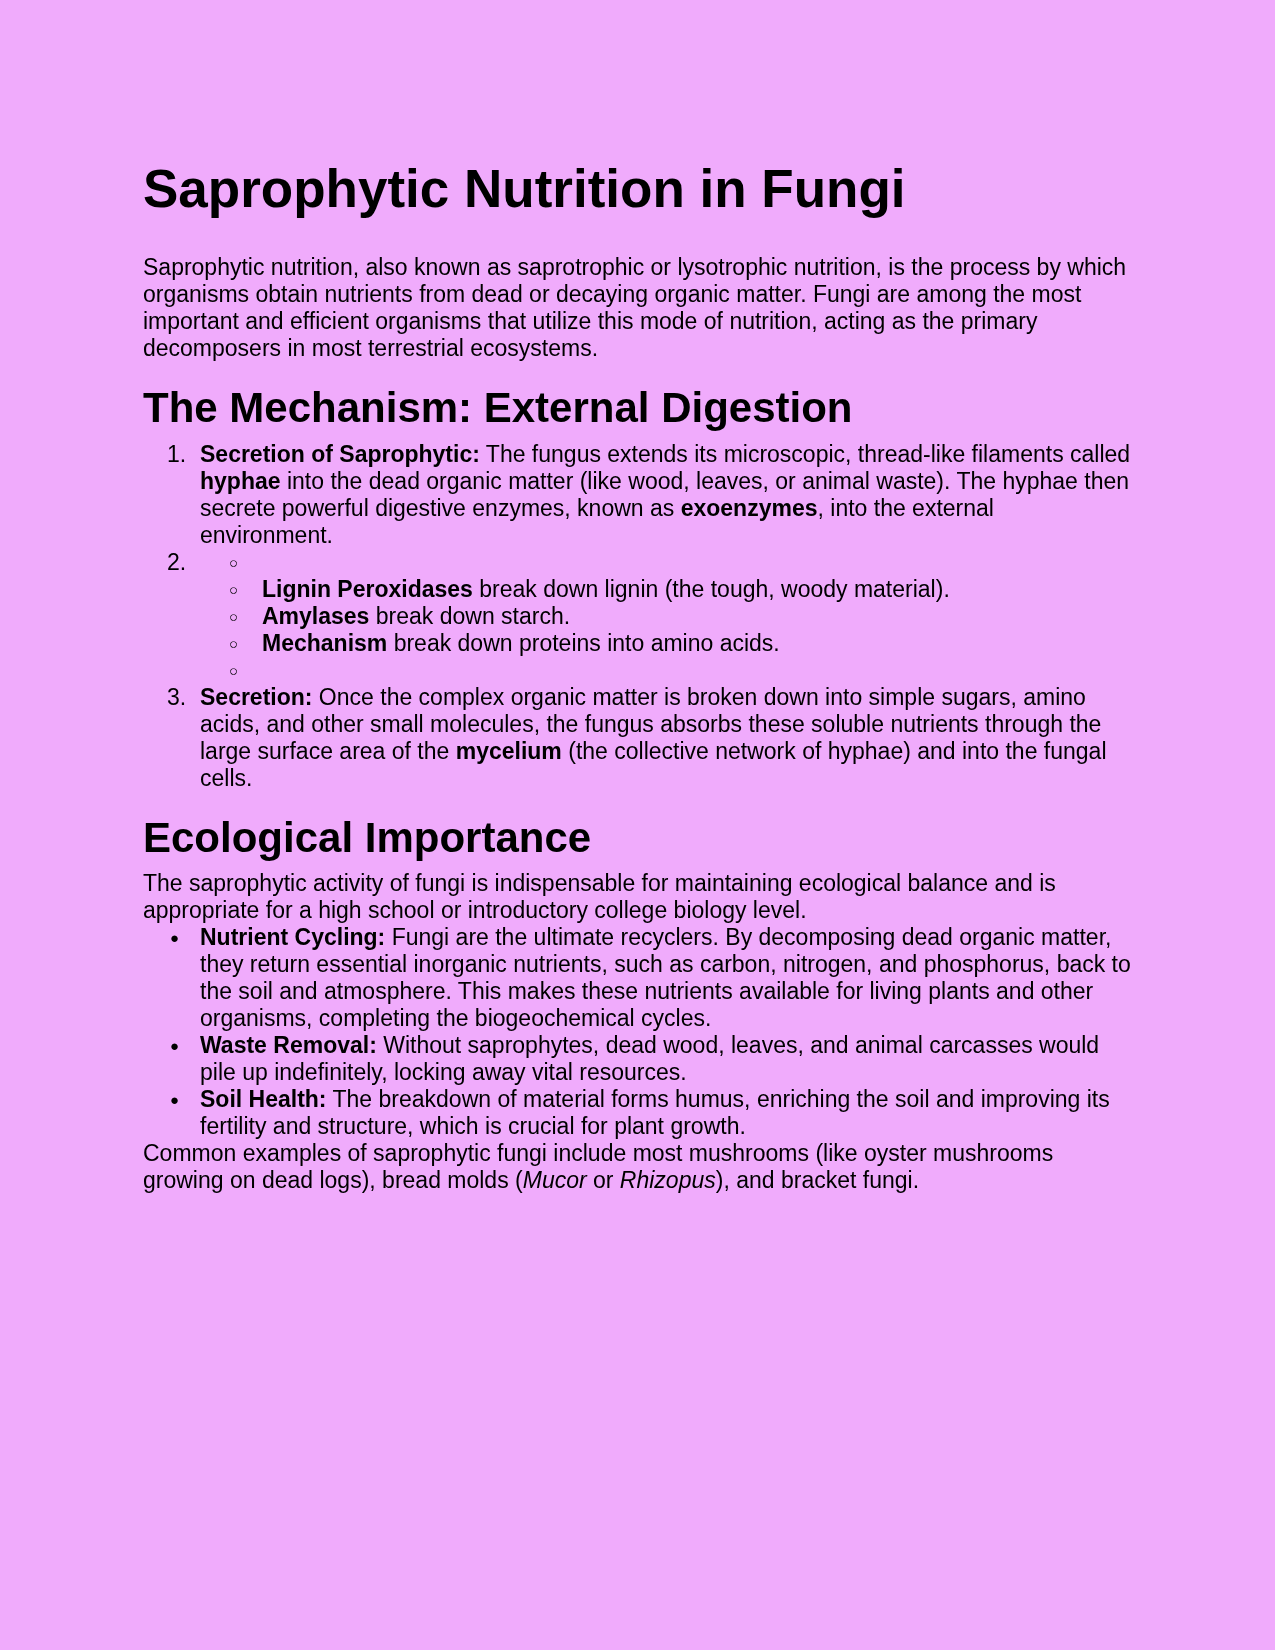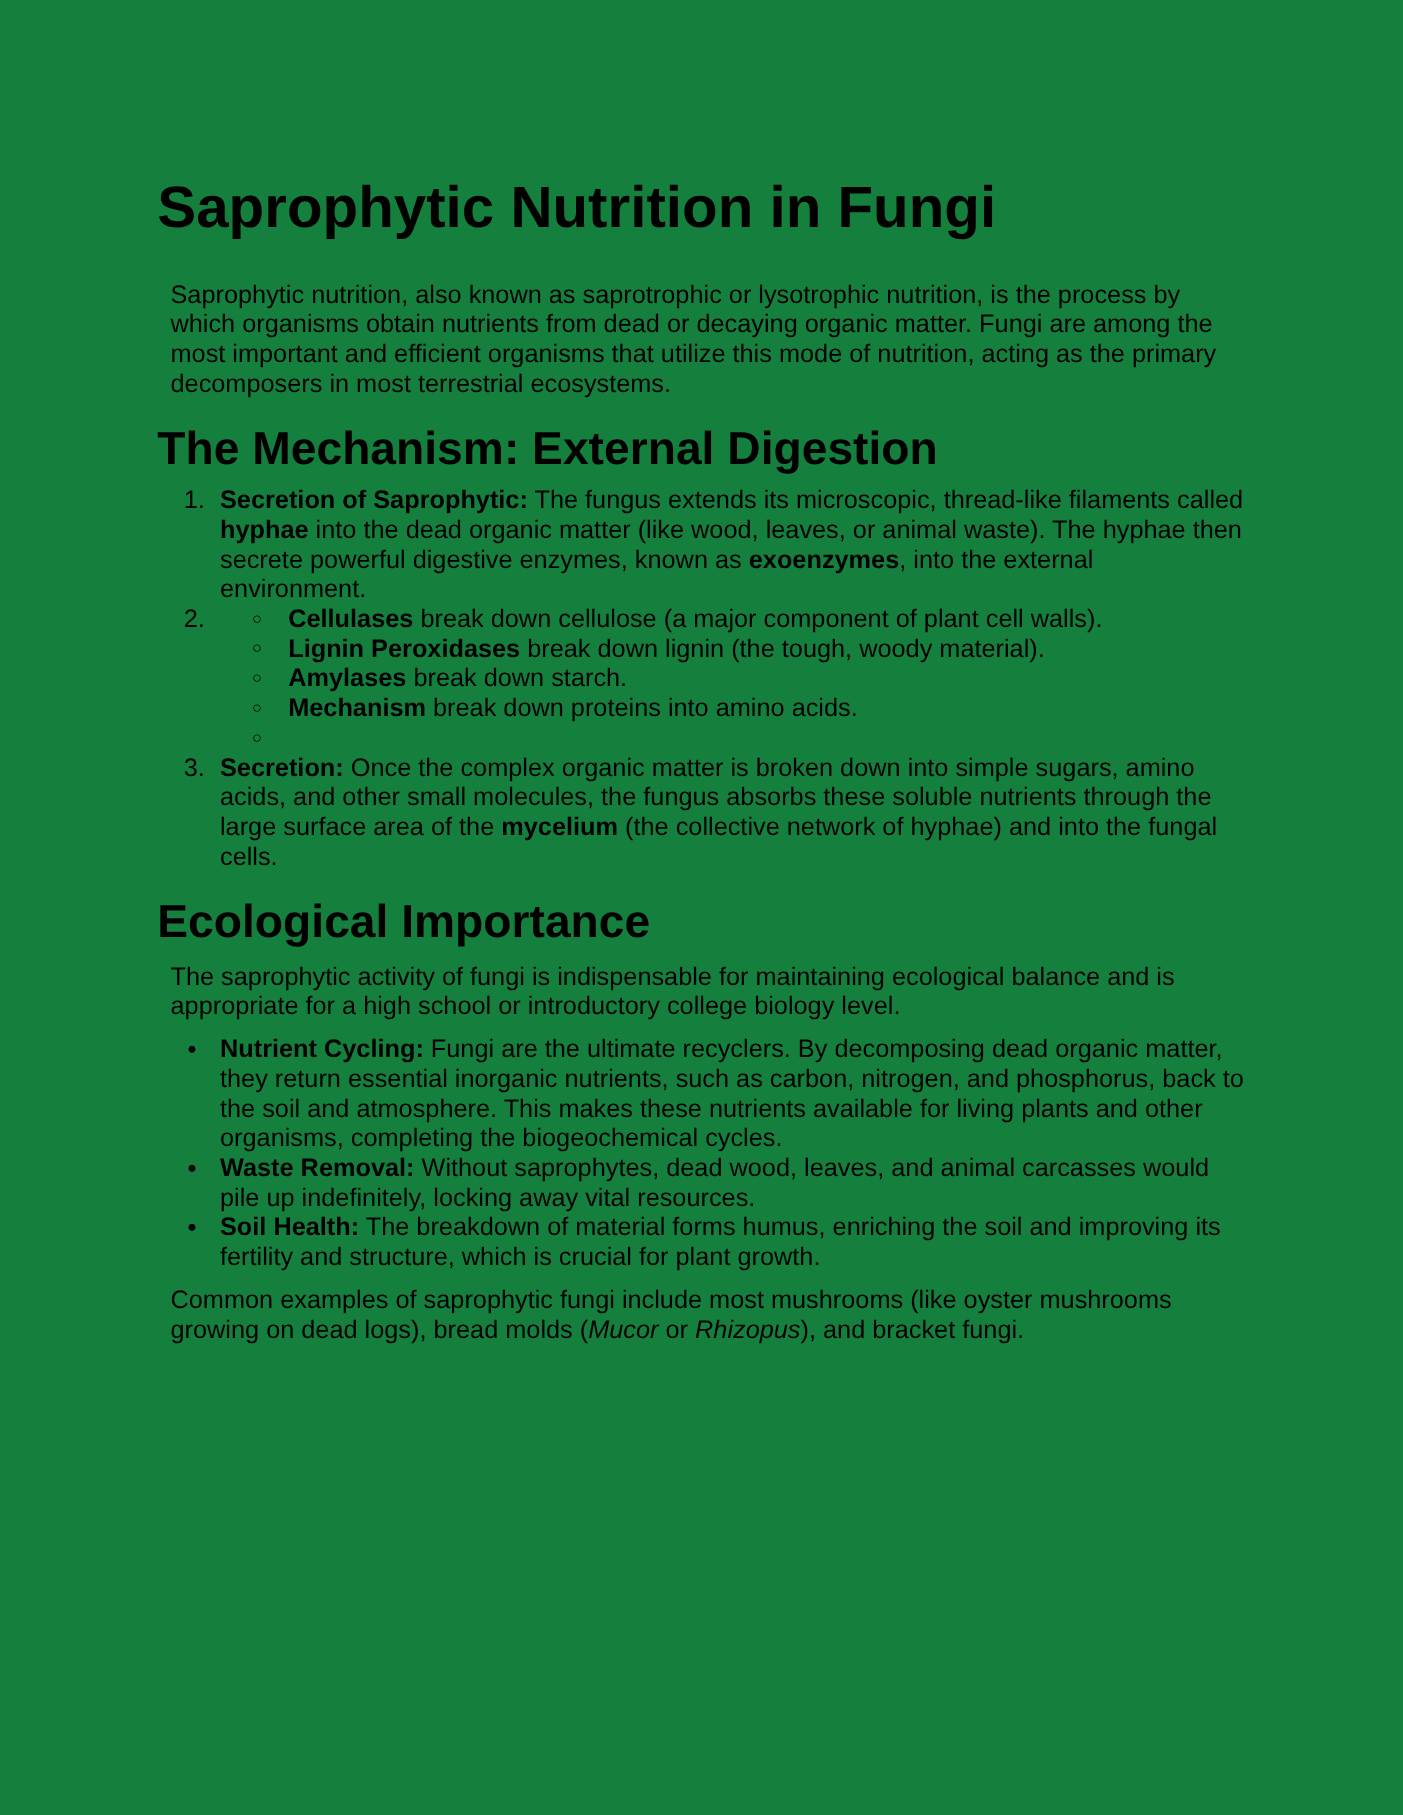--- a/index.html
+++ b/index.html
@@ -1,41 +1,41 @@
 <!DOCTYPE html>
 <html lang="en"><head>
 <meta charset="utf-8">
 <style>
   html, body { margin: 0; padding: 0; background: #ffffff; }
   .page {
     width: 1275px;
     min-height: 1650px;
     box-sizing: border-box;
-    background: #15803d;
+    background: #f0abfc;
     color: #000000;
     padding: 158px 142px 60px 143px;
     font-family: "Liberation Sans", sans-serif;
   }
   .doc-title {
     font-size: 53px;
     font-weight: 700;
     line-height: 1.16;
     margin: 0 0 35px 0;
     letter-spacing: 0;
   }
   .section-heading {
     font-size: 42px;
     font-weight: 700;
     line-height: 1.15;
     margin: 22px 0 8px 0;
   }
   p.body {
     font-size: 23px;
     line-height: 27px;
-    margin: 12px;
+    margin: 0;
   }
   ol.num-list, ul.bullet-list, ul.sub-list {
     list-style: none;
     margin: 0;
     padding: 0;
     font-size: 23px;
     line-height: 27px;
   }
   ol.num-list > li {
     position: relative;
@@ -88,21 +88,20 @@
   <ol class="num-list">
     <li>
       <span class="num-marker">1.</span>
       <span class="li-text"><b>Secretion of Saprophytic:</b> The fungus extends its microscopic, thread-like filaments called <b>hyphae</b> into the dead organic matter (like wood, leaves, or animal waste). The hyphae then secrete powerful digestive enzymes, known as <b>exoenzymes</b>, into the external environment.</span>
     </li>
     <li>
       <span class="num-marker">2.</span>
       <ul class="sub-list">
         <li>
           <span class="circle-marker">○</span>
-          <span class="li-text"><b>Cellulases</b> break down cellulose (a major component of plant cell walls).</span>
         </li>
         <li>
           <span class="circle-marker">○</span>
           <span class="li-text"><b>Lignin Peroxidases</b> break down lignin (the tough, woody material).</span>
         </li>
         <li>
           <span class="circle-marker">○</span>
           <span class="li-text"><b>Amylases</b> break down starch.</span>
         </li>
         <li>

